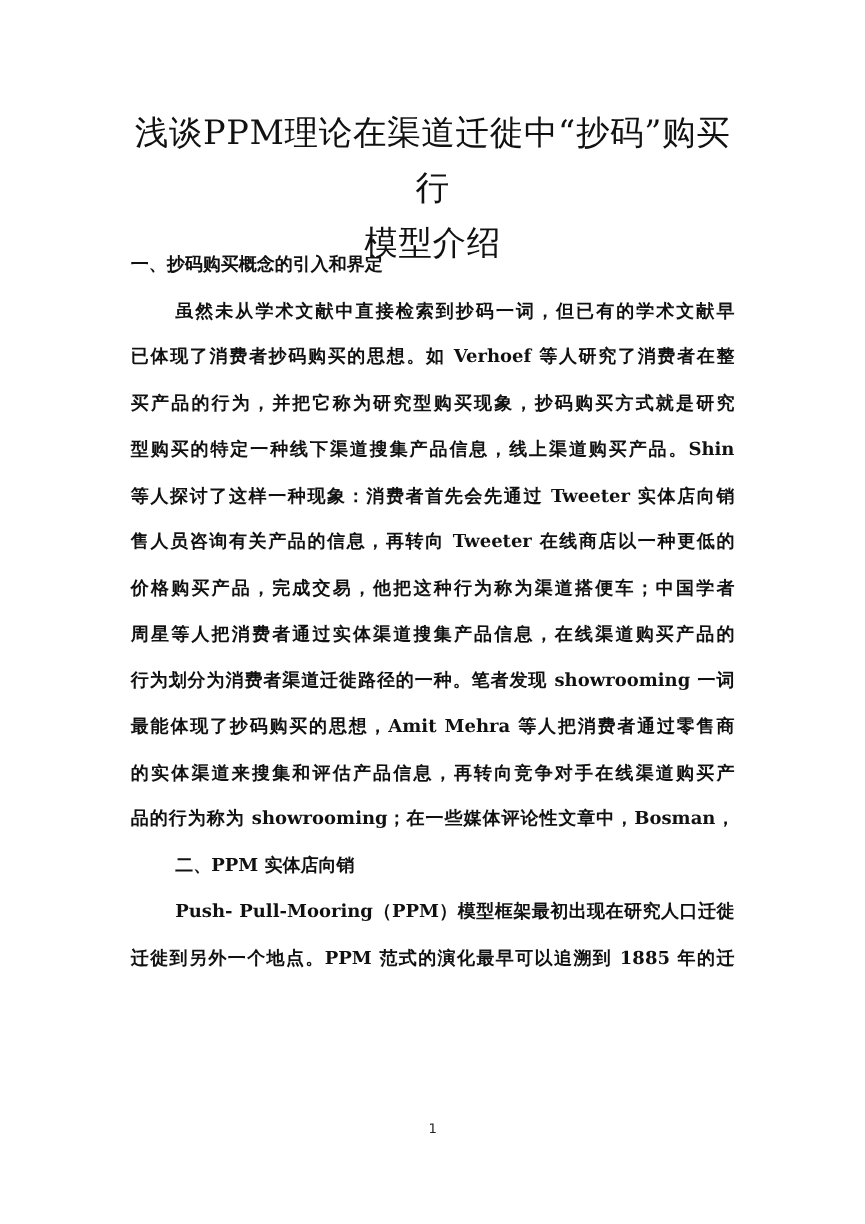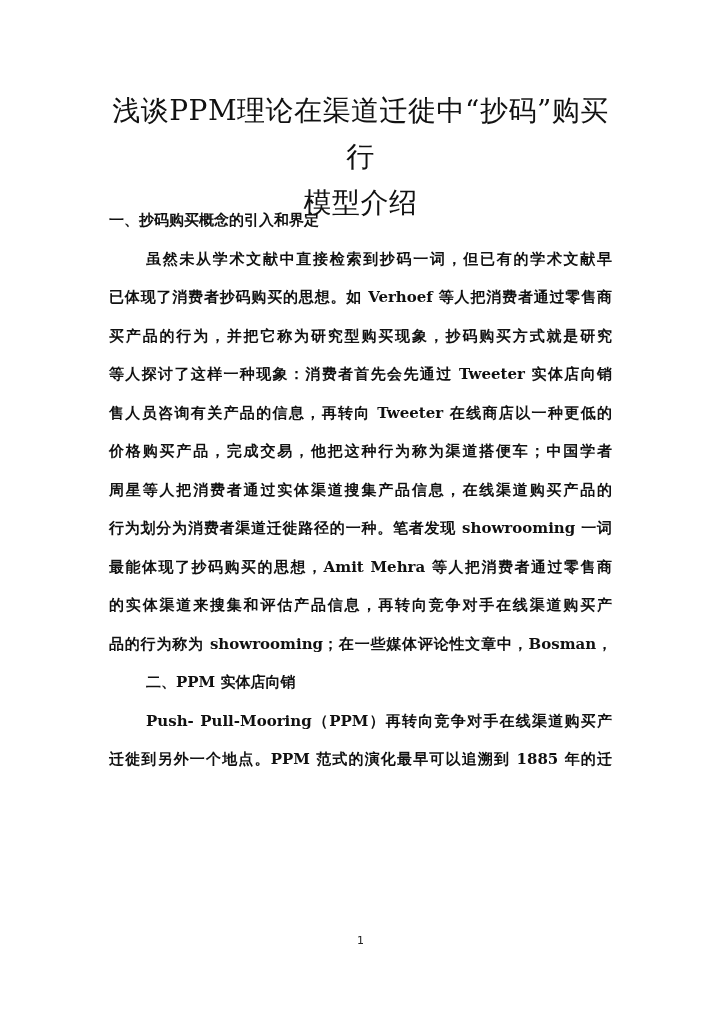--- a/index.html
+++ b/index.html
@@ -79,30 +79,31 @@
 
   <h1 class="title">
     <span style="display:block">浅谈PPM理论在渠道迁徙中“抄码”购买行</span>
     <span style="display:block">模型介绍</span>
   </h1>
 
   <div class="body-text">
 
     <span class="line heading">一、抄码购买概念的引入和界定</span>
     <span class="line indent">虽然未从学术文献中直接检索到抄码一词，但已有的学术文献早</span>
-    <span class="line">已体现了消费者抄码购买的思想。如 Verhoef 等人把消费者通过零售商</span>
+    <span class="line">已体现了消费者抄码购买的思想。如 Verhoef 等人研究了消费者在整</span>
     <span class="line">买产品的行为，并把它称为研究型购买现象，抄码购买方式就是研究</span>
+    <span class="line">型购买的特定一种线下渠道搜集产品信息，线上渠道购买产品。Shin</span>
     <span class="line">等人探讨了这样一种现象：消费者首先会先通过 Tweeter 实体店向销</span>
     <span class="line">售人员咨询有关产品的信息，再转向 Tweeter 在线商店以一种更低的</span>
     <span class="line">价格购买产品，完成交易，他把这种行为称为渠道搭便车；中国学者</span>
     <span class="line">周星等人把消费者通过实体渠道搜集产品信息，在线渠道购买产品的</span>
     <span class="line">行为划分为消费者渠道迁徙路径的一种。笔者发现 showrooming 一词</span>
     <span class="line">最能体现了抄码购买的思想，Amit Mehra 等人把消费者通过零售商</span>
     <span class="line">的实体渠道来搜集和评估产品信息，再转向竞争对手在线渠道购买产</span>
     <span class="line">品的行为称为 showrooming；在一些媒体评论性文章中，Bosman，</span>
 
     <span class="line heading indent">二、PPM 实体店向销</span>
-    <span class="line indent">Push- Pull-Mooring（PPM）再转向竞争对手在线渠道购买产</span>
+    <span class="line indent">Push- Pull-Mooring（PPM）模型框架最初出现在研究人口迁徙</span>
     <span class="line">迁徙到另外一个地点。PPM 范式的演化最早可以追溯到 1885 年的迁</span>
   </div>
 
   <div class="page-number">1</div>
 </div>
 
 </body></html>

